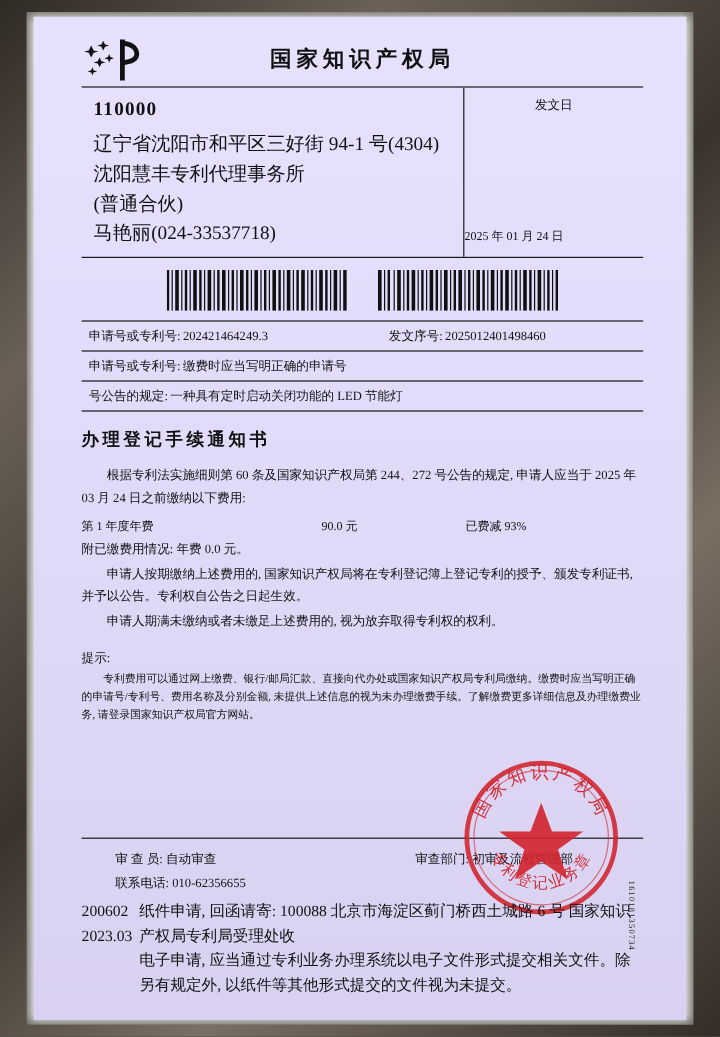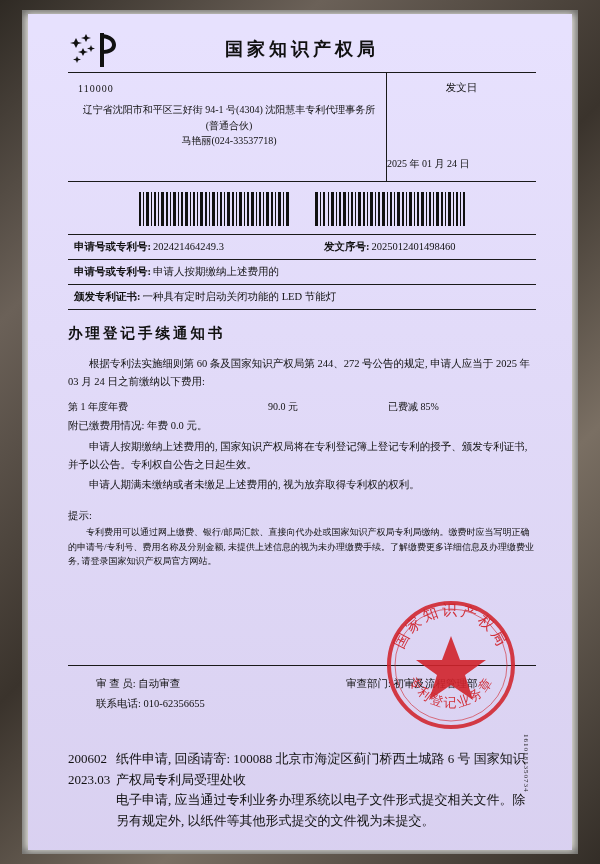--- a/index.html
+++ b/index.html
@@ -84,30 +84,30 @@
     display: flex;
     border-bottom: 1.4px solid #1a1a1a;
     min-height: 108px;
   }
   .addr-left {
     flex: 1 1 auto;
     padding: 10px 6px 6px 10px;
     box-sizing: border-box;
   }
   .zip {
-    font-size: 10px;
-    font-weight: normal;
+    font-size: 16px;
+    font-weight: bold;
     letter-spacing: 1px;
     color: #111;
     margin-bottom: 8px;
     font-family: "Liberation Serif", serif;
   }
   .addr-lines {
-    text-align: center;
-    font-size: 10px;
+    text-align: left;
+    font-size: 16px;
     line-height: 1.55;
     color: #111;
   }
   .addr-right {
     width: 150px;
     flex: 0 0 150px;
     border-left: 1.2px solid #1a1a1a;
     box-sizing: border-box;
     padding: 8px 8px 6px 8px;
     position: relative;
@@ -146,21 +146,21 @@
     color: #111;
     padding: 5px 0 5px 6px;
     box-sizing: border-box;
   }
   .info-cell {
     display: flex;
     align-items: baseline;
   }
   .info-cell.left { flex: 0 0 250px; }
   .info-cell.right { flex: 1 1 auto; }
-  .lbl { font-weight: bold; white-space: nowrap; }
+  .lbl { font-weight: normal; white-space: nowrap; }
   .val { margin-left: 2px; }
   
   .notice-title {
     text-align: left;
     font-size: 14.5px;
     font-weight: bold;
     letter-spacing: 3px;
     padding: 14px 0 10px 0;
     color: #111;
   }
@@ -373,39 +373,39 @@
           <span class="val">202421464249.3</span>
         </div>
         <div class="info-cell right">
           <span class="lbl">发文序号:</span>
           <span class="val">2025012401498460</span>
         </div>
       </div>
       <div class="info-row">
         <div class="info-cell right">
           <span class="lbl">申请号或专利号:</span>
-          <span class="val">申请人按期缴纳上述费用的</span>
+          <span class="val">缴费时应当写明正确的申请号</span>
         </div>
       </div>
       <div class="info-row">
         <div class="info-cell right">
-          <span class="lbl">颁发专利证书:</span>
+          <span class="lbl">号公告的规定:</span>
           <span class="val">一种具有定时启动关闭功能的 LED 节能灯</span>
         </div>
       </div>
 
       <div class="notice-title">办理登记手续通知书</div>
 
       <div class="body-text">
         <div class="para">根据专利法实施细则第 60 条及国家知识产权局第 244、272 号公告的规定, 申请人应当于 2025 年 03 月 24 日之前缴纳以下费用:</div>
 
         <div class="fee-row">
           <div class="fee-name">第 1 年度年费</div>
           <div class="fee-amount">90.0 元</div>
-          <div class="fee-discount">已费减 85%</div>
+          <div class="fee-discount">已费减 93%</div>
         </div>
         <div class="paid-note">附已缴费用情况:  年费 0.0 元。</div>
 
         <div class="para">申请人按期缴纳上述费用的, 国家知识产权局将在专利登记簿上登记专利的授予、颁发专利证书, 并予以公告。专利权自公告之日起生效。</div>
         <div class="para">申请人期满未缴纳或者未缴足上述费用的, 视为放弃取得专利权的权利。</div>
       </div>
 
       <div class="tip-label">提示:</div>
       <div class="tip-body">
         <div class="indent">专利费用可以通过网上缴费、银行/邮局汇款、直接向代办处或国家知识产权局专利局缴纳。缴费时应当写明正确的申请号/专利号、费用名称及分别金额, 未提供上述信息的视为未办理缴费手续。了解缴费更多详细信息及办理缴费业务, 请登录国家知识产权局官方网站。</div>

